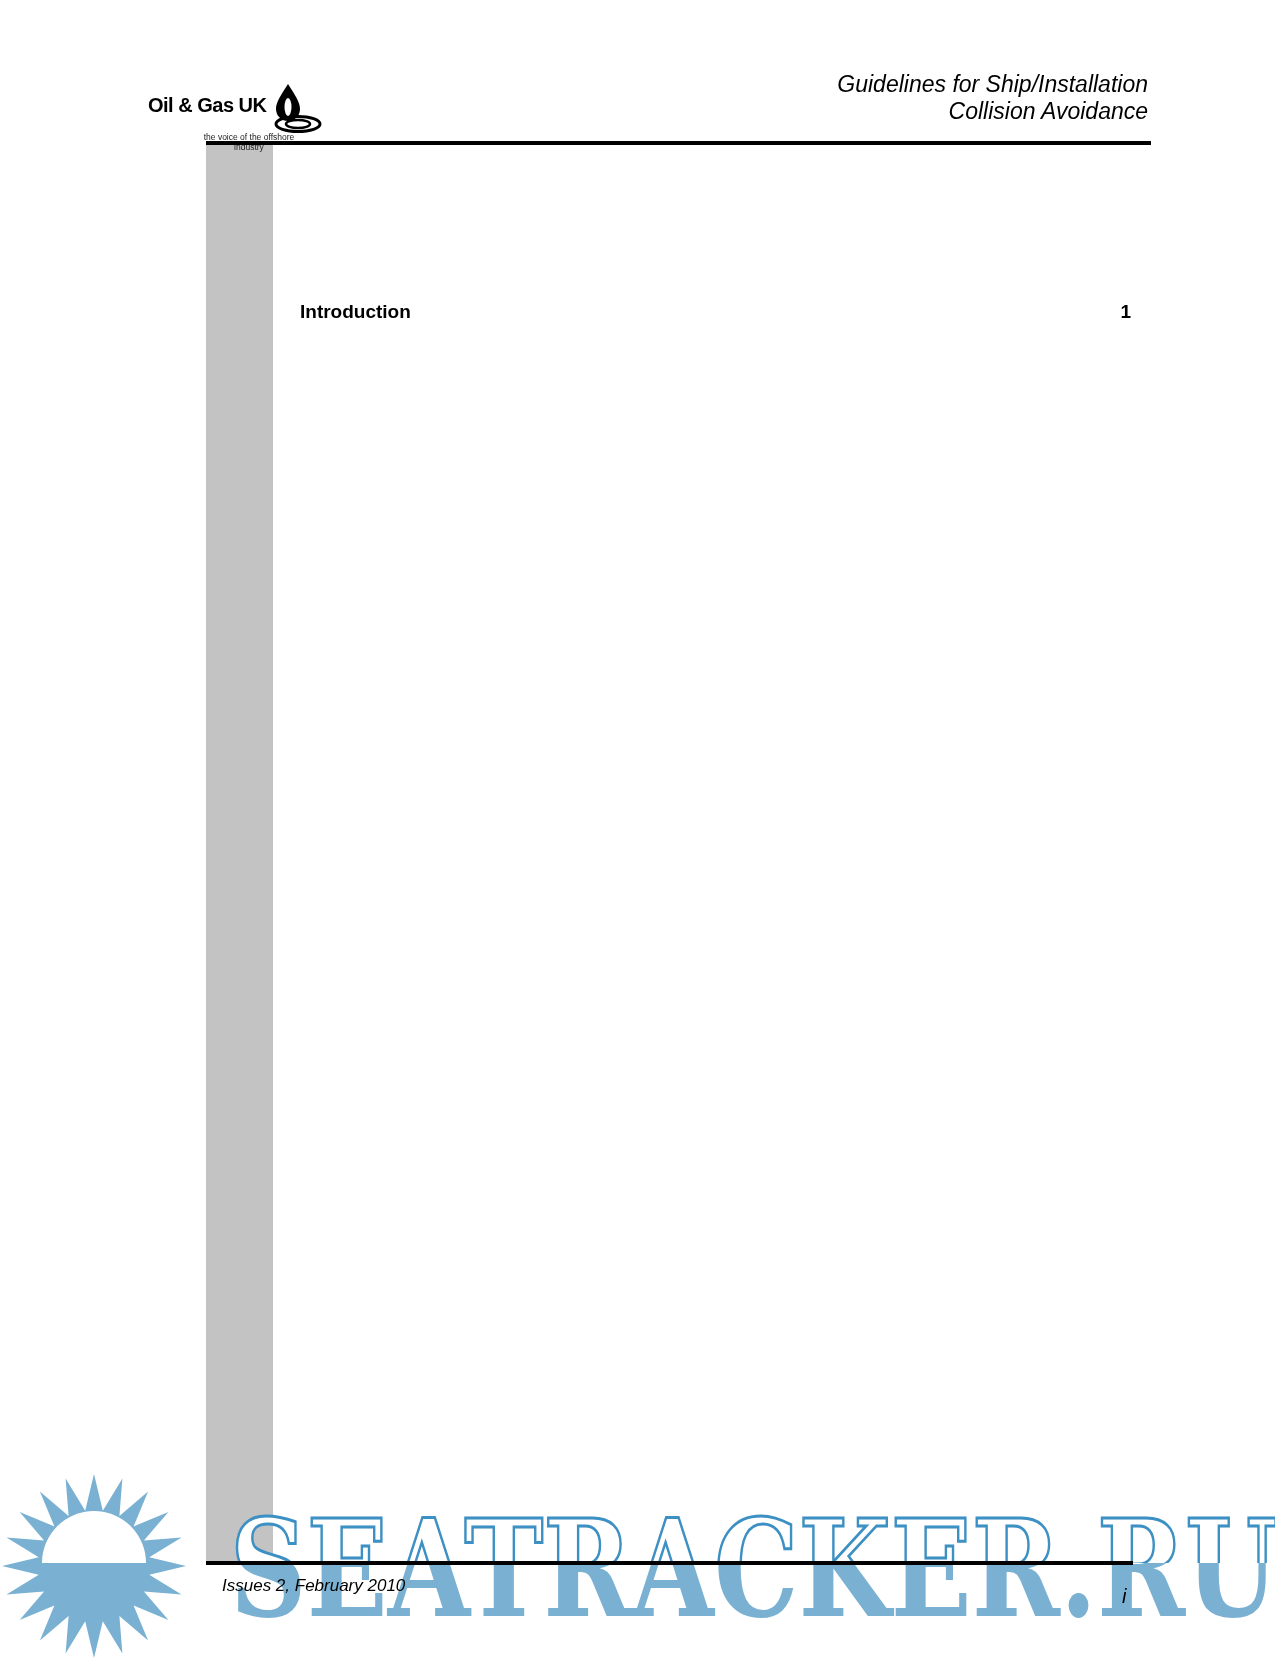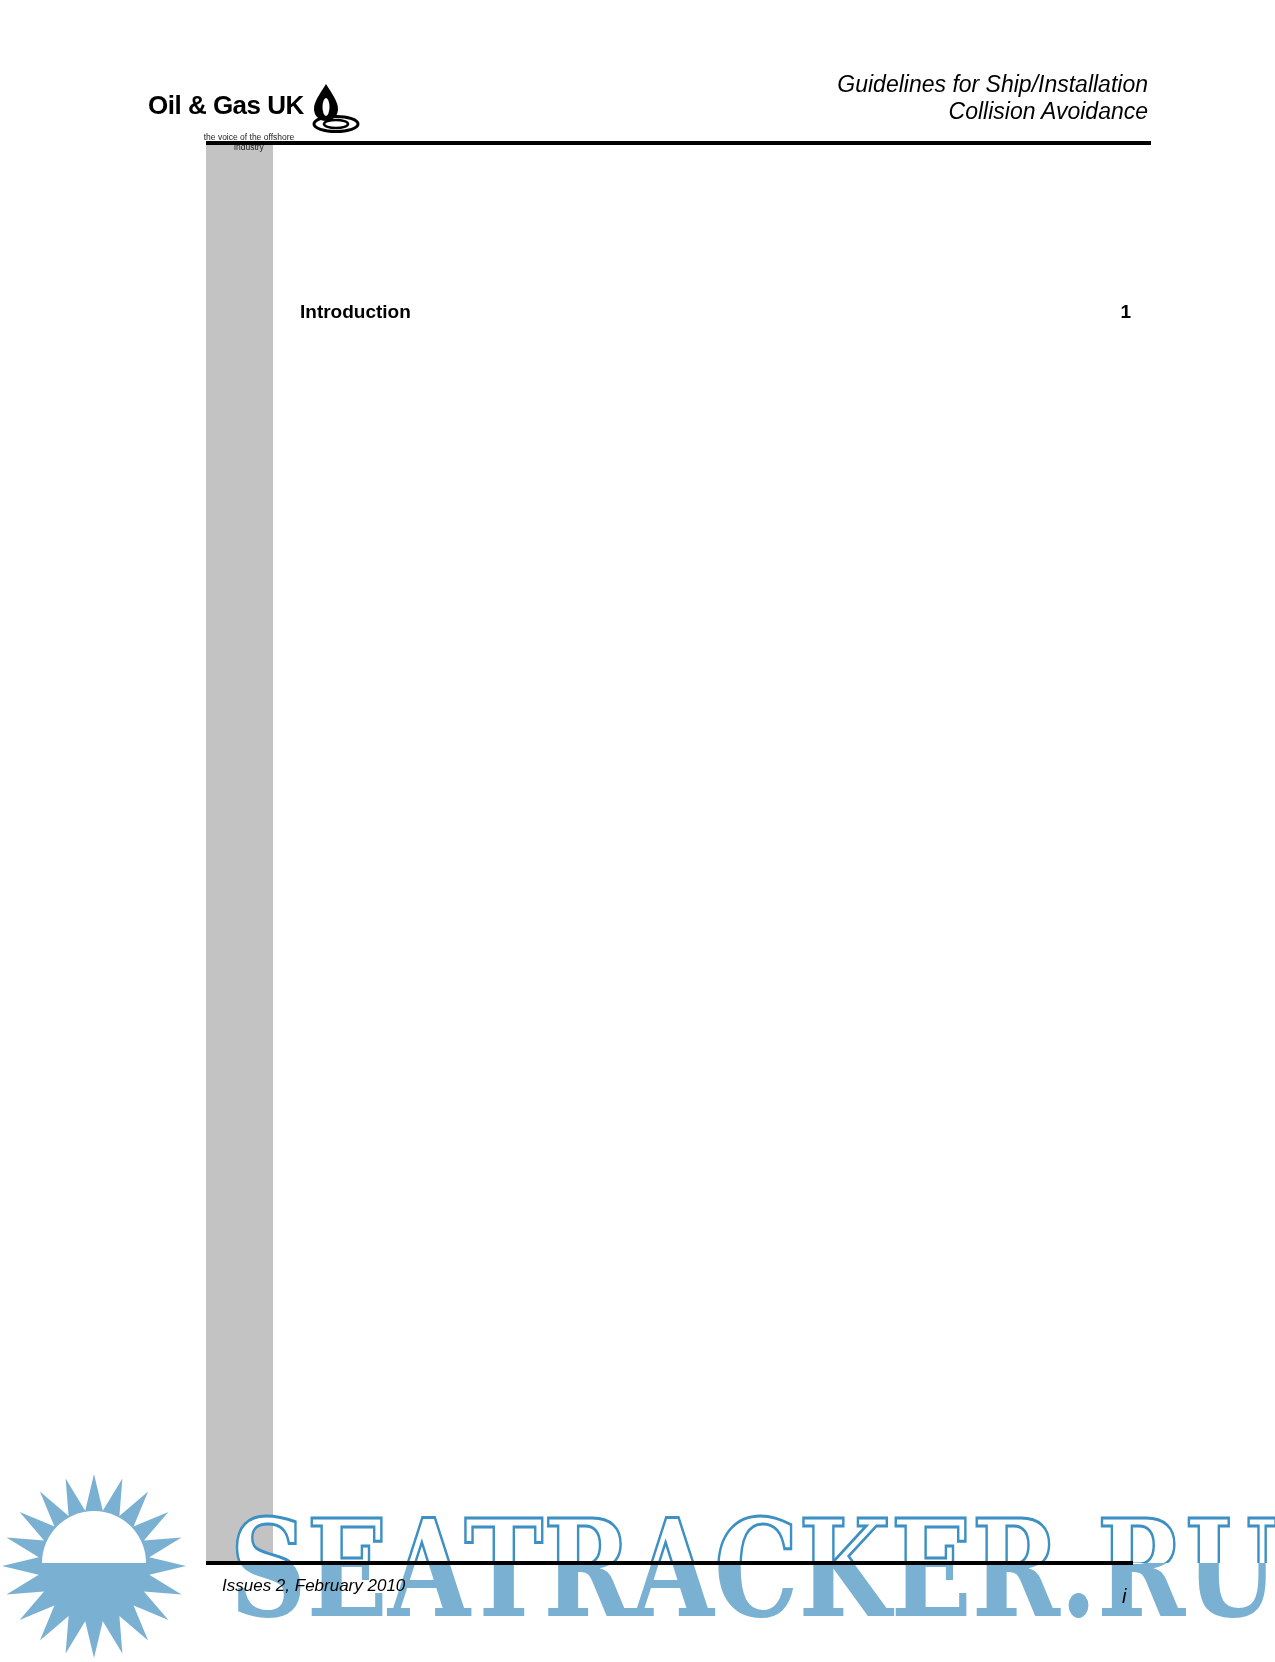--- a/index.html
+++ b/index.html
@@ -11,21 +11,21 @@
     font-family:"Liberation Sans","DejaVu Sans",sans-serif;
     color:#000;
   }
   
   .gray-bar{position:absolute;left:206px;top:145px;width:67px;height:1418px;background:#c3c3c3;}
   .rule{position:absolute;background:#000;}
   .rule-top{left:206px;top:141px;width:945px;height:4px;}
   .rule-bottom{left:206px;top:1561px;width:927px;height:4px;}
   .logo{position:absolute;left:148px;top:84px;}
   .logo-row{display:flex;align-items:flex-start;}
-  .logo-brand{font-size:26px;font-weight:bold;letter-spacing:-0.5px;line-height:30px;padding-top:6px;}
+  .logo-brand{font-size:20px;font-weight:bold;letter-spacing:-0.5px;line-height:30px;padding-top:6px;}
   .logo-mark{margin-left:2px;}
   .logo-tagline{font-size:8.5px;color:#222;text-align:center;width:122px;margin-left:40px;margin-top:-6px;}
   .doc-title{
     position:absolute;right:127px;top:71px;
     text-align:right;font-style:italic;font-size:23px;line-height:27px;
   }
   
   .contents-title{
     position:absolute;left:206px;top:188px;width:945px;
     text-align:center;font-size:38px;font-weight:bold;letter-spacing:1px;

